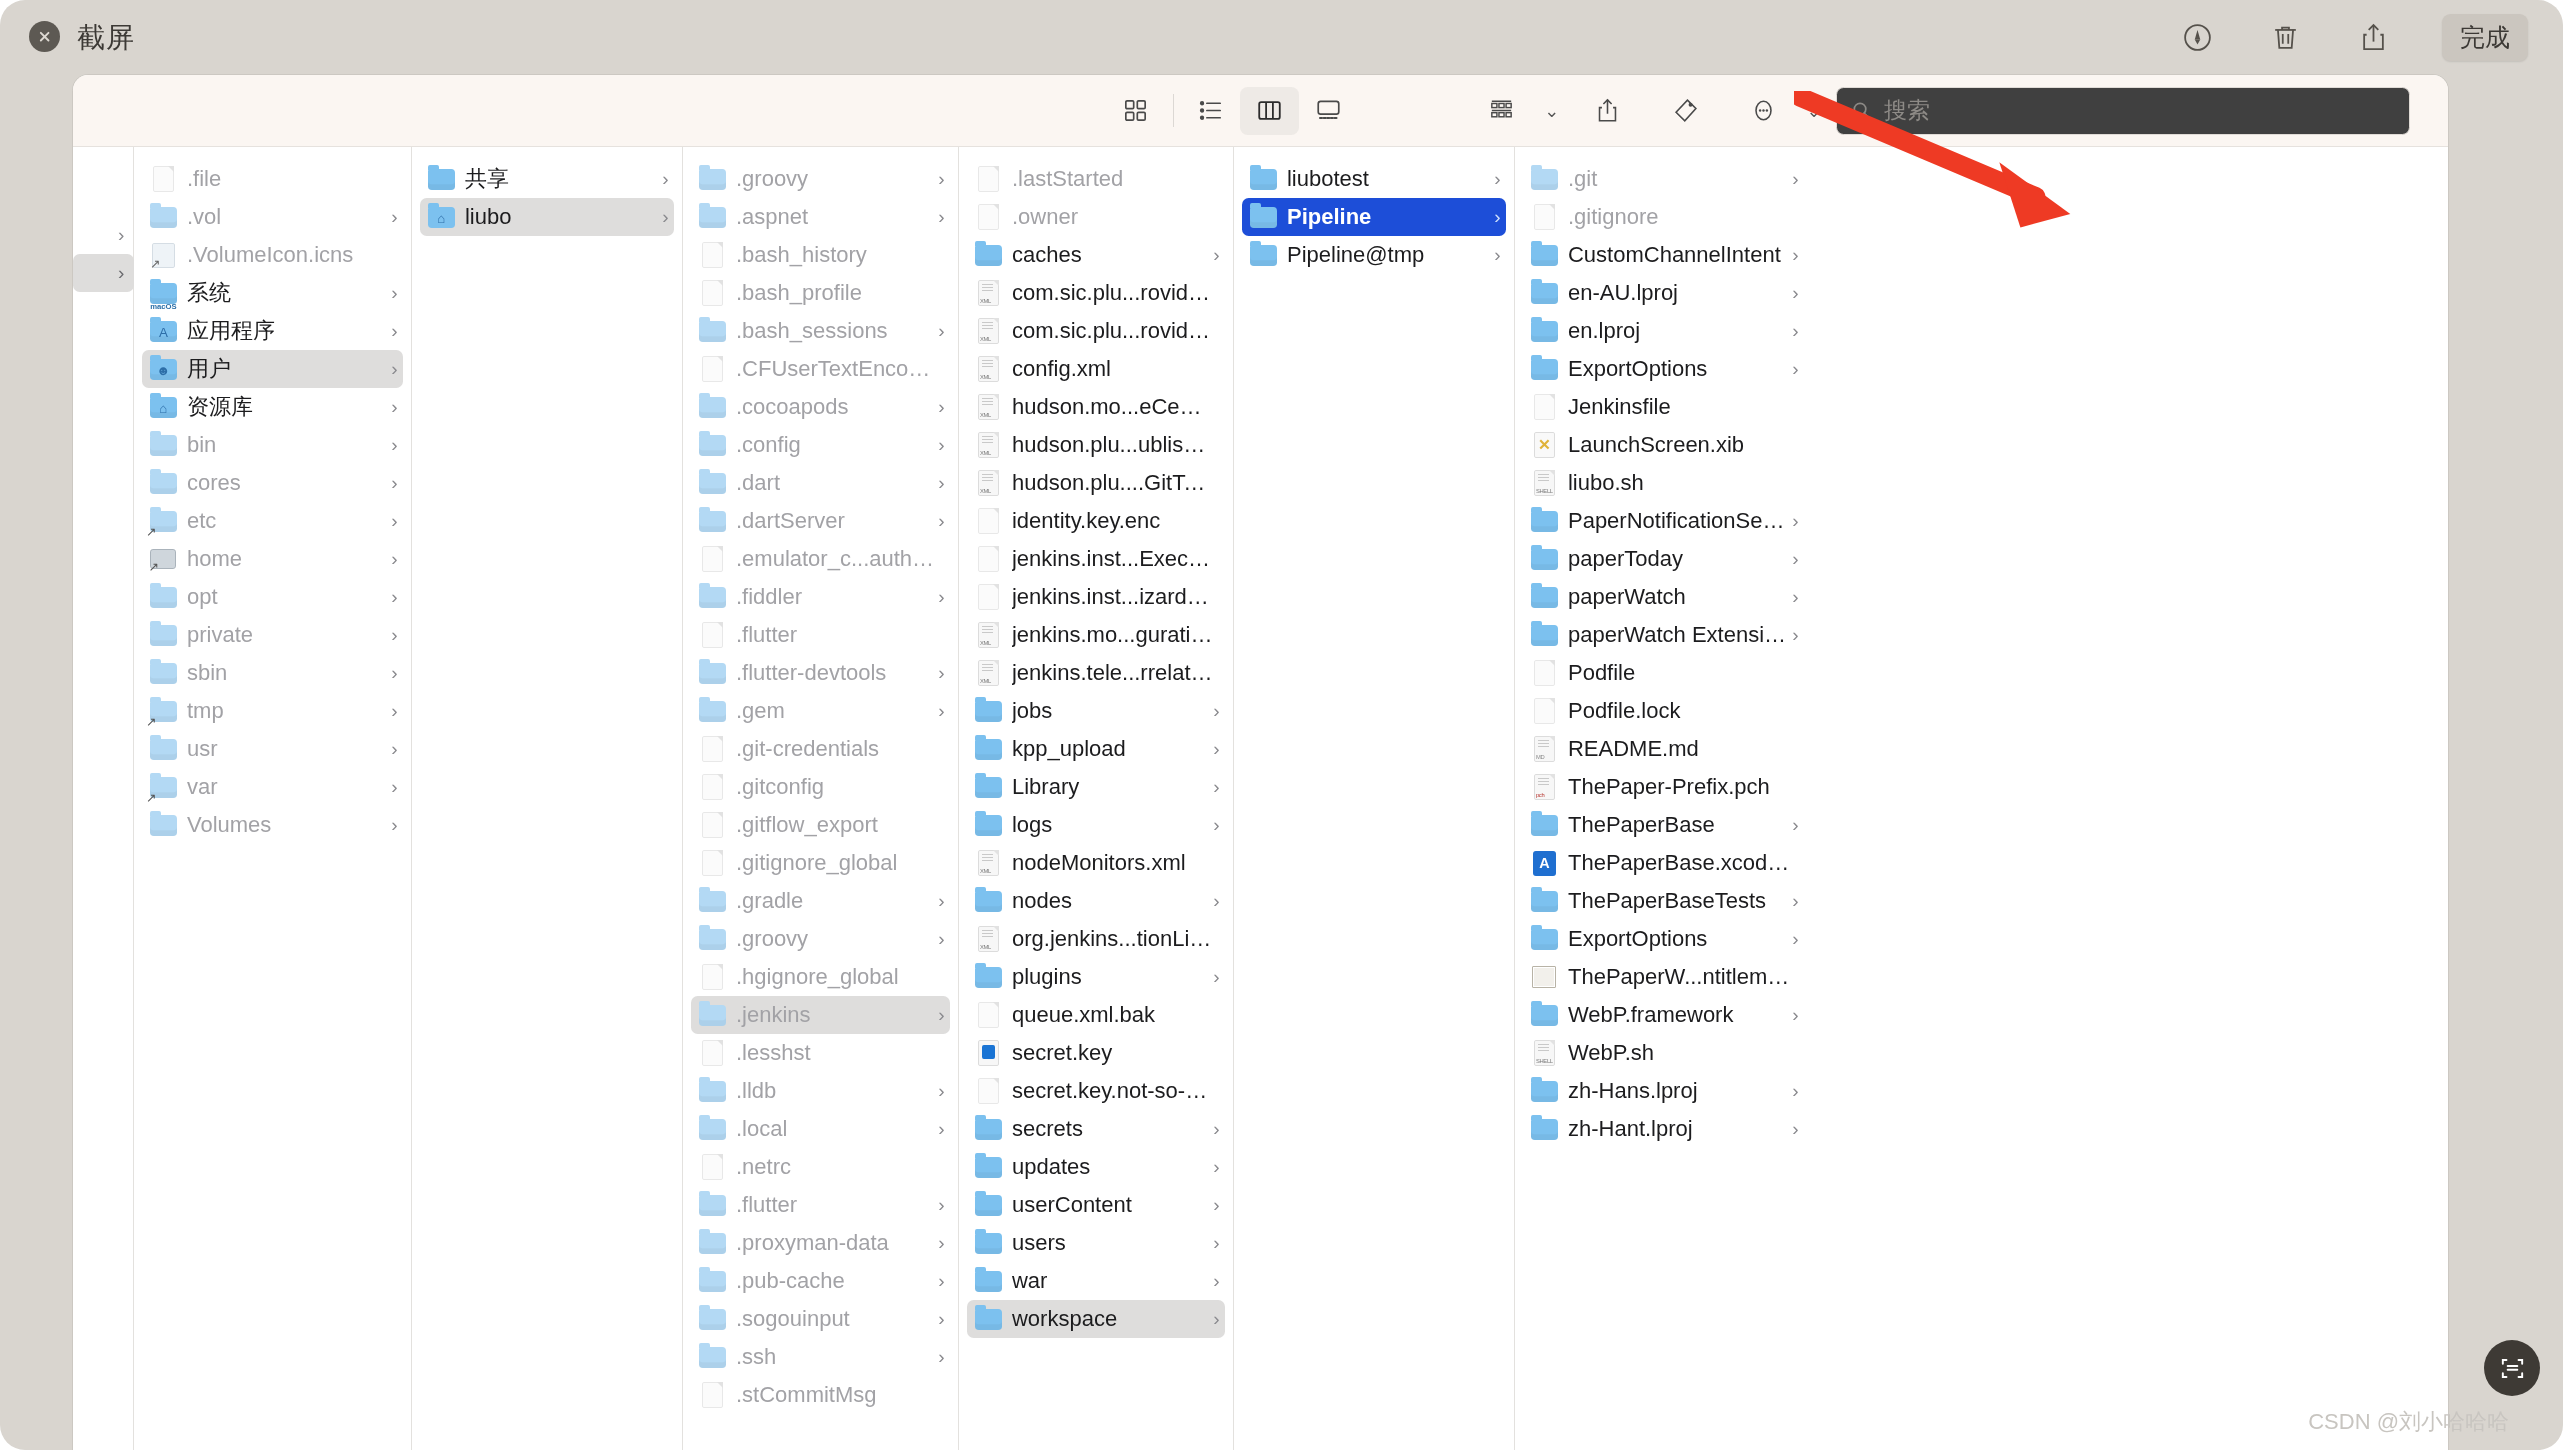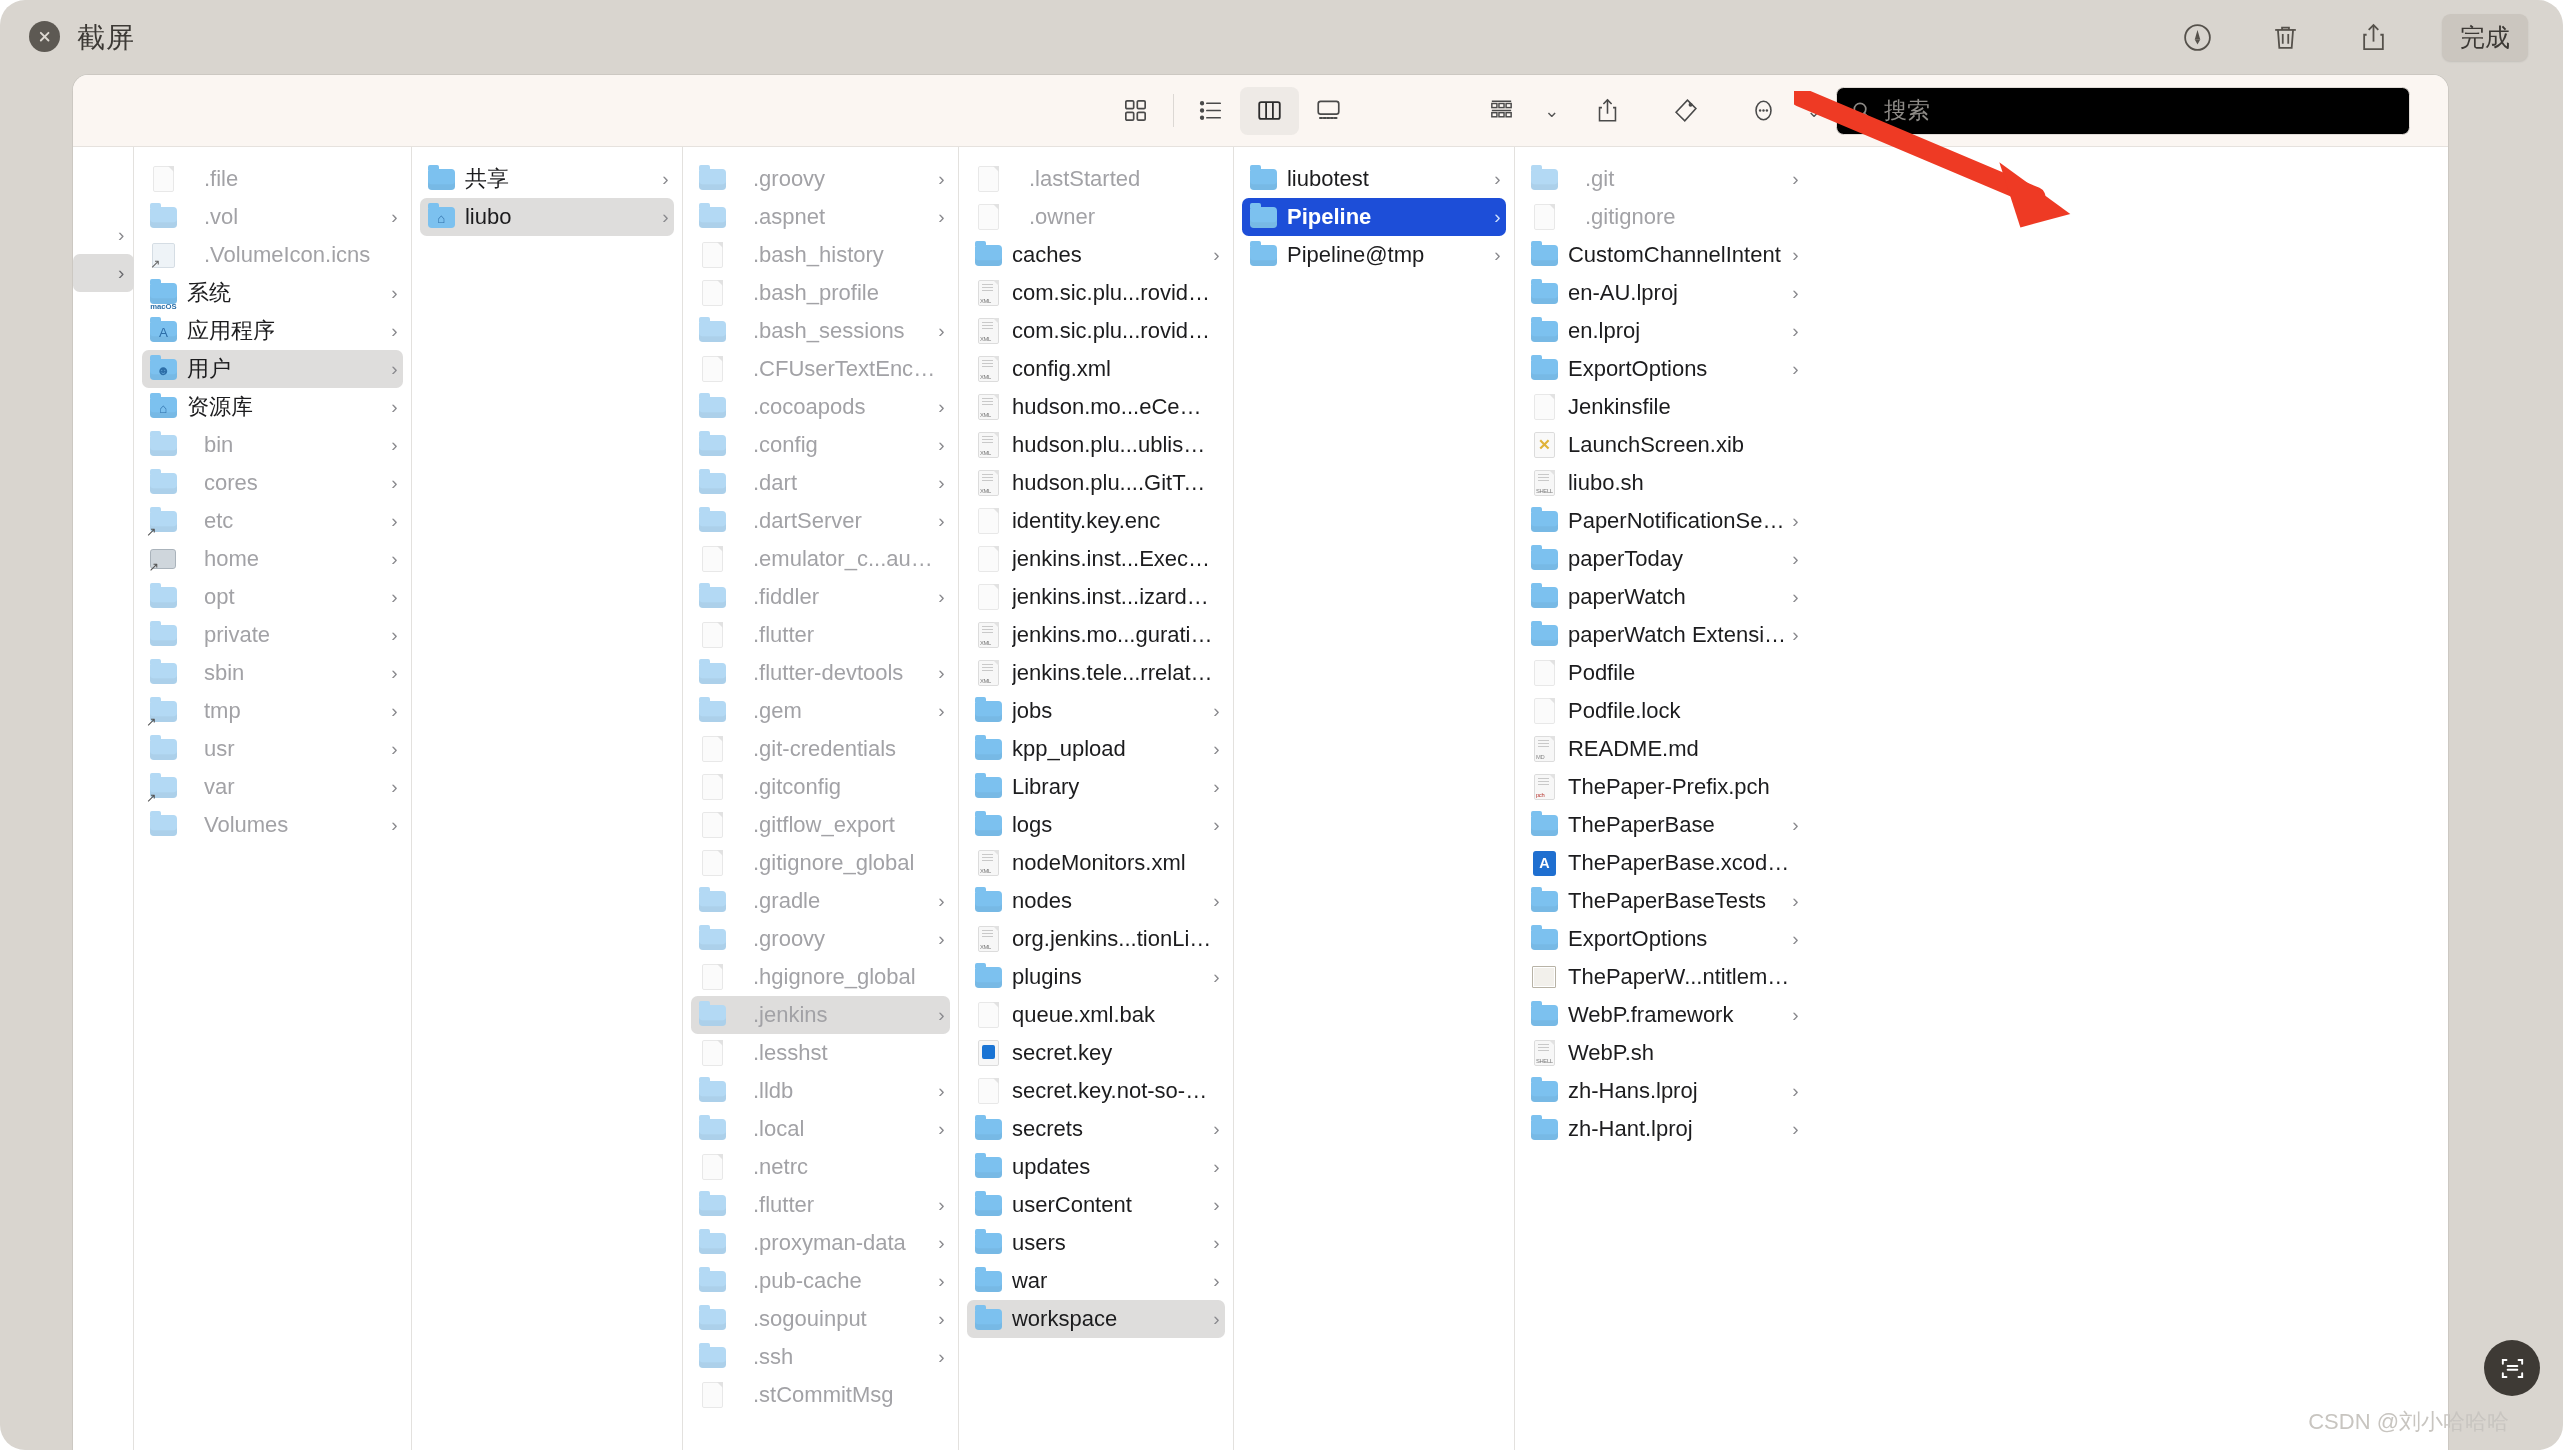--- a/index.html
+++ b/index.html
@@ -90,21 +90,21 @@
     position: absolute; left: 1399px; top: 50%;
     transform: translateY(-50%);
     display: flex; align-items: center; gap: 19px;
   }
   .chev { font-size: 18px; color: #555; margin-left: -5.8px; }
 
   #search-field {
     position: absolute; right: 38px; top: 50%;
     transform: translateY(-50%);
     width: 574px; height: 48px;
-    background: #000000;
+    background: #404040;
     border: 1px solid #e0dbd6;
     border-radius: 7.7px;
     display: flex; align-items: center;
     padding: 0 13.4px; gap: 10.6px;
   }
   #search-placeholder { font-size: 23px; color: #8d8a86; }
 
   
   #columns {
     position: relative;
@@ -149,21 +149,21 @@
     font-size: 22px;
     color: #1c1c1e;
     overflow: hidden; text-overflow: ellipsis;
     flex: 1 1 auto;
   }
   .row .arw {
     flex: 0 0 auto;
     font-size: 19px; color: #8a8a8e;
     margin-left: 5.8px;
   }
-  .row.dim .nm { color: #a2a2a6; margin-left: 17px; }
+  .row.dim .nm { color: #a2a2a6; }
   .row.sel-grey { background: #dedddc; }
   .row.sel-blue { background: #1d4ed8; }
   .row.sel-blue .nm { color: #ffffff; font-weight: bold; }
   .row.sel-blue .arw { color: #cfe0fb; }
 
   
   .folder {
     width: 27px; height: 21px;
     background: #7cc1ef;
     border-radius: 1.9px 3.8px 3.8px 3.8px;

